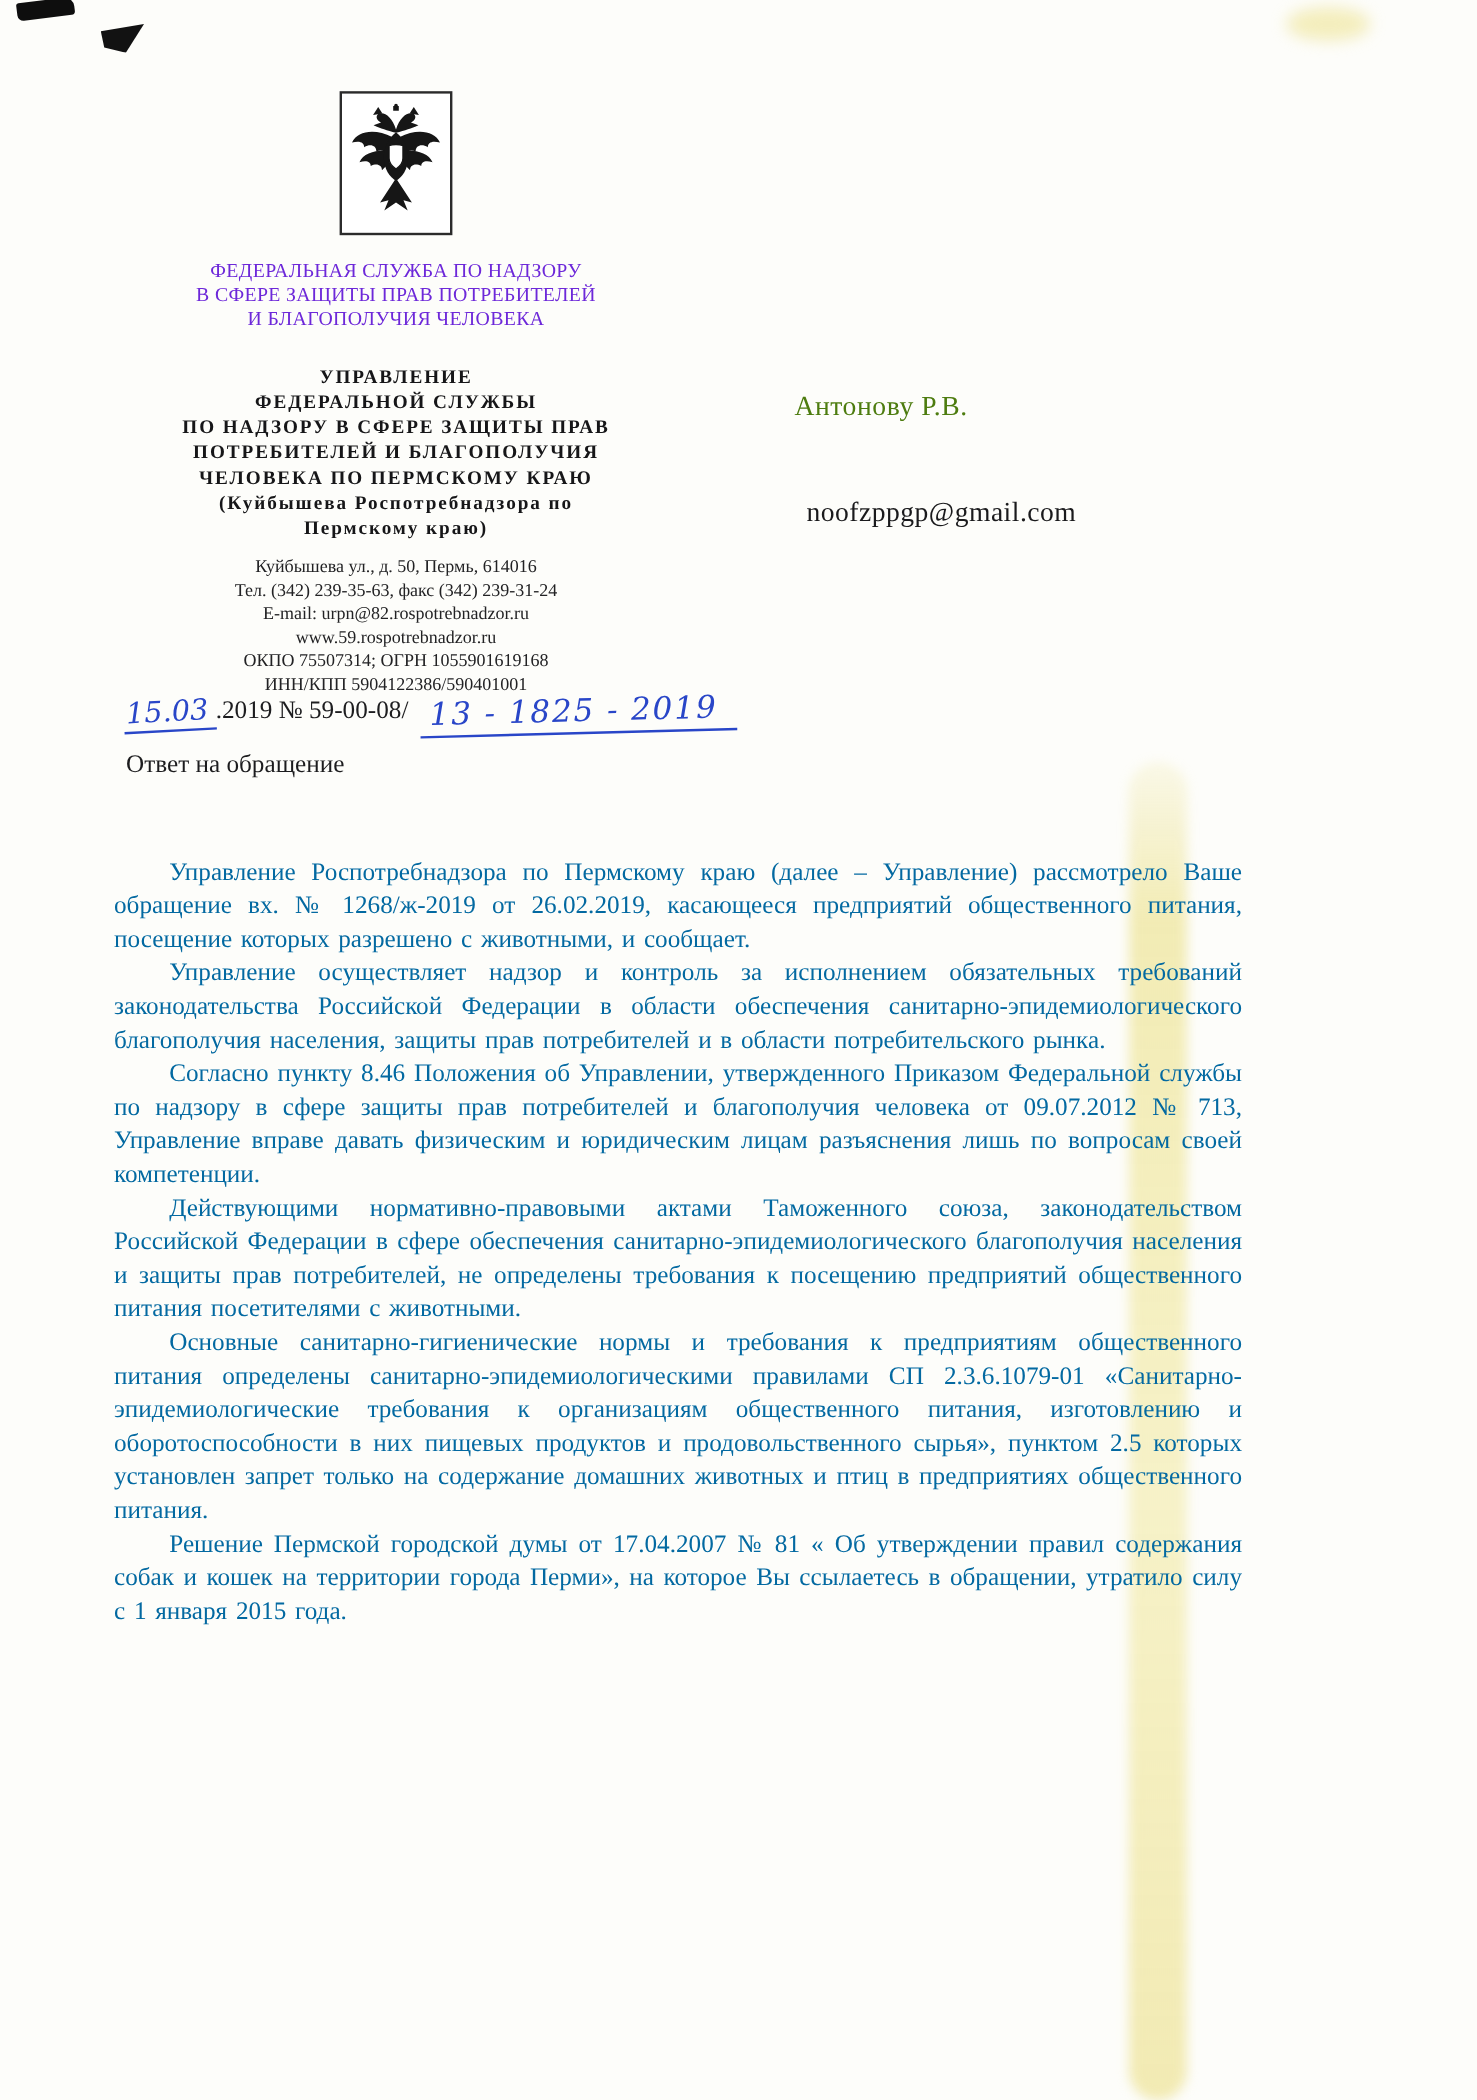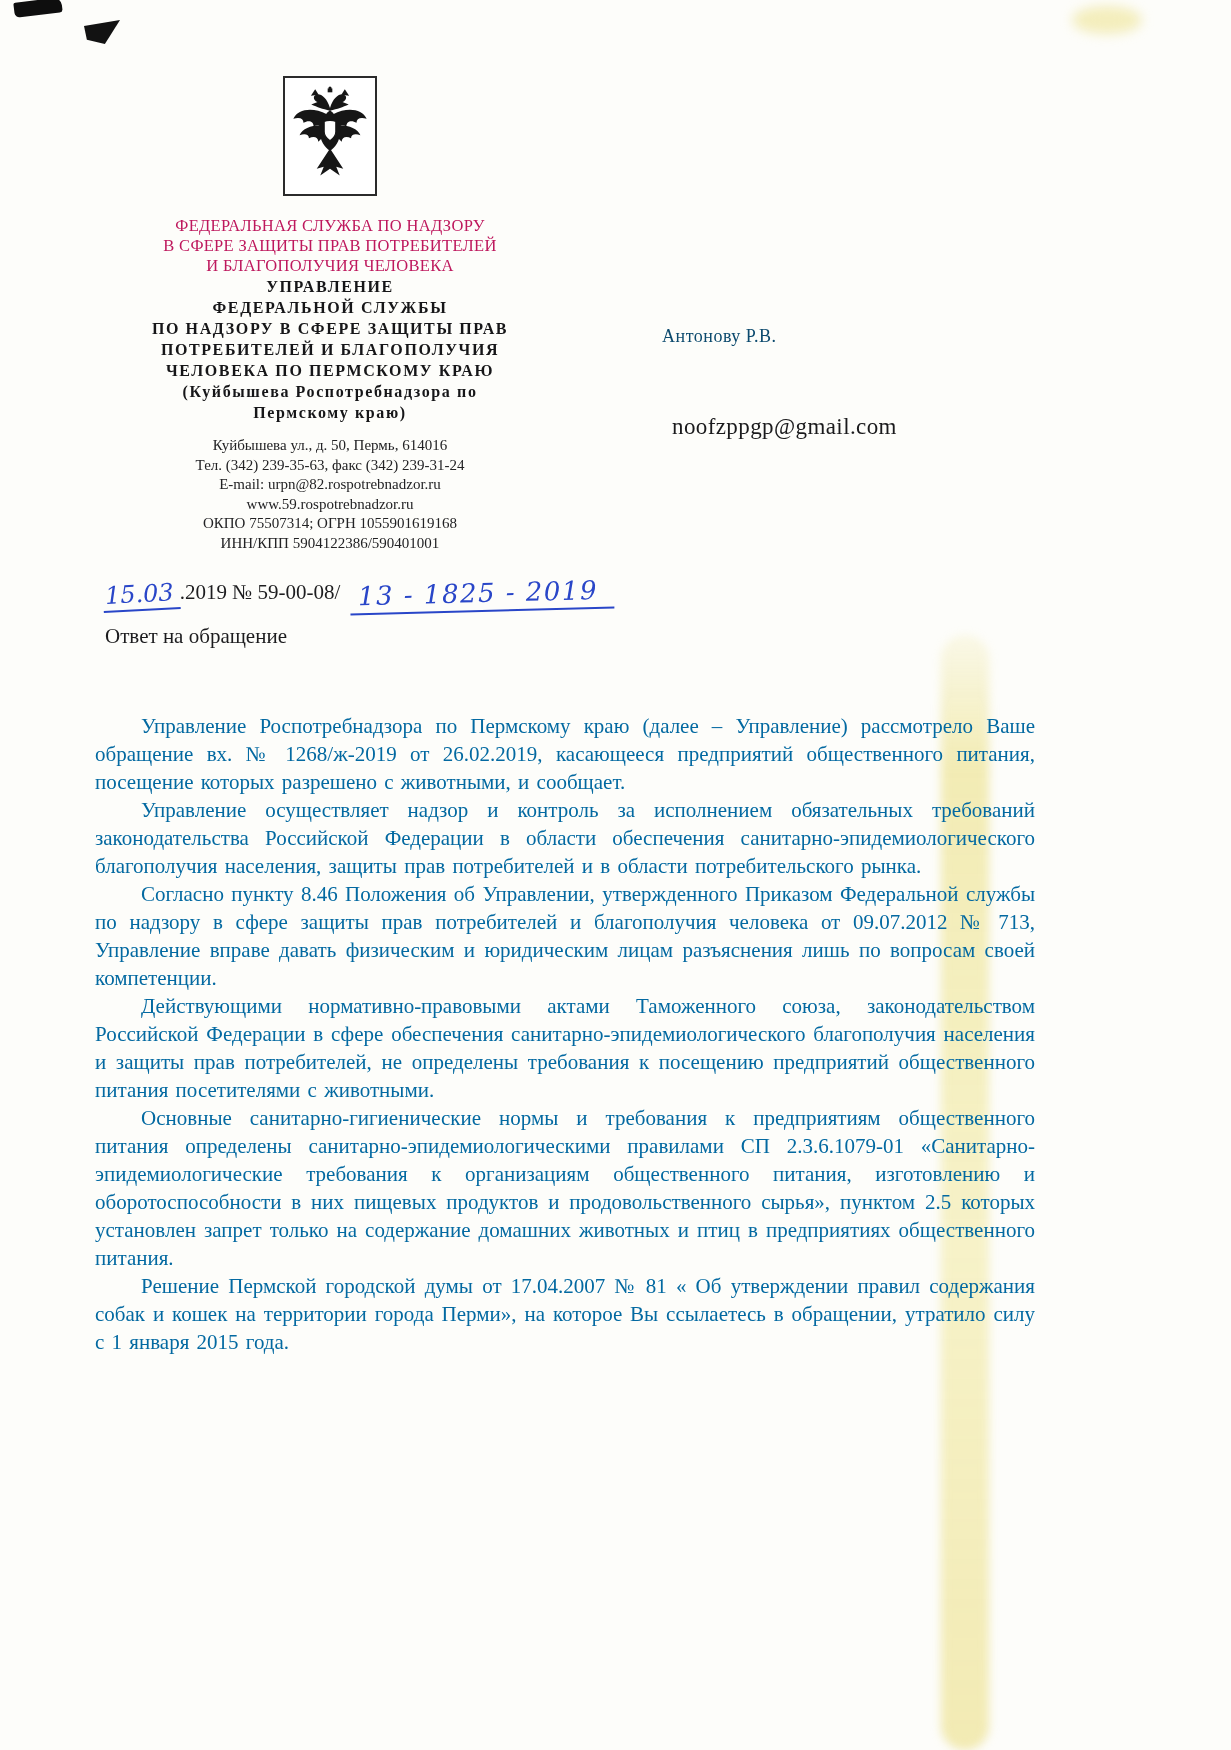--- a/index.html
+++ b/index.html
@@ -57,41 +57,41 @@
   
   .letterhead {
     position: absolute;
     left: 110px; top: 216px; width: 440px;
     text-align: center;
   }
   .agency-line {
     display: block;
     font-size: 16.5px; line-height: 20px;
     letter-spacing: 0.3px;
-    color: #be185d;
-  }
-  .dept-block { margin-top: 0; }
+    color: #6d28d9;
+  }
+  .dept-block { margin-top: 28px; }
   .dept-line {
     display: block;
     font-size: 16px; line-height: 21px;
     font-weight: bold;
     letter-spacing: 1.6px;
     color: #161618;
   }
   .contact-block { margin-top: 13px; }
   .contact-line {
     display: block;
     font-size: 15px; line-height: 19.5px;
     color: #222224;
   }
 
   
   .recipient-name {
     position: absolute; left: 662px; top: 326px;
-    font-size: 18px; letter-spacing: 0.5px; color: #0c4a6e;
+    font-size: 23px; letter-spacing: 0.5px; color: #4d7c0f;
   }
   .recipient-email {
     position: absolute; left: 652px; top: 414px;
     font-size: 23px; letter-spacing: 0.4px; color: #1a1a1c; margin-left: 20px;
   }
 
   
   .ref-line {
     position: absolute; left: 103px; top: 578px;
     font-size: 21px; white-space: nowrap;

